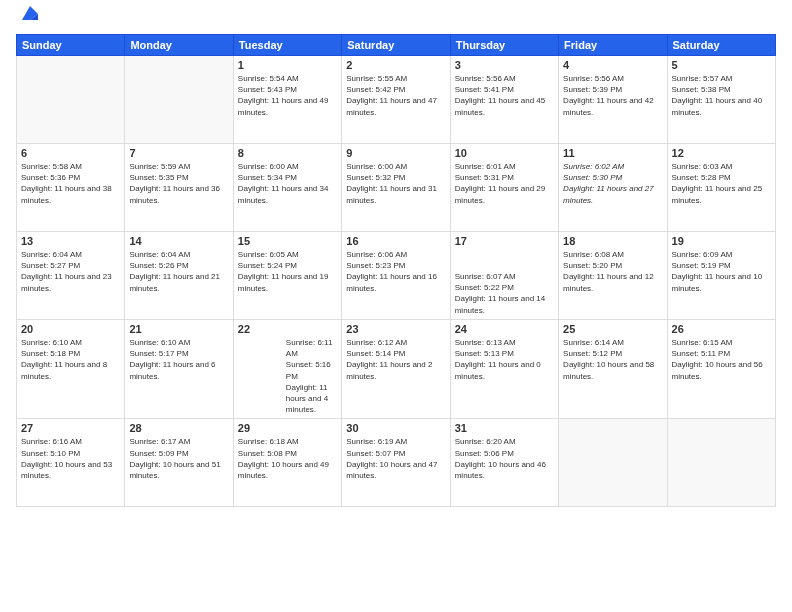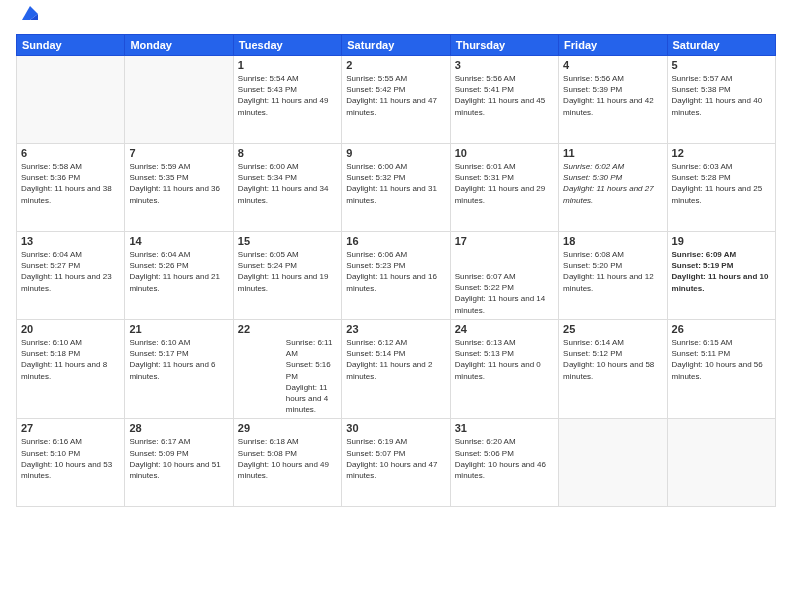--- a/index.html
+++ b/index.html
@@ -247,21 +247,21 @@
 Daylight: 11 hours and 14 minutes.</div>
           </td>
           <td>
             <span class="day-num">18</span>
             <div class="day-info" style="white-space: pre-line;">Sunrise: 6:08 AM
 Sunset: 5:20 PM
 Daylight: 11 hours and 12 minutes.</div>
           </td>
           <td>
             <span class="day-num">19</span>
-            <div class="day-info" style="white-space: pre-line; font-weight: bold;">Sunrise: 6:09 AM
+            <div class="day-info" style="white-space: pre-line;">Sunrise: 6:09 AM
 Sunset: 5:19 PM
 Daylight: 11 hours and 10 minutes.</div>
           </td>
         </tr>
         <tr>
           <td>
             <span class="day-num">20</span>
             <div class="day-info" style="white-space: pre-line;">Sunrise: 6:10 AM
 Sunset: 5:18 PM
 Daylight: 11 hours and 8 minutes.</div>

